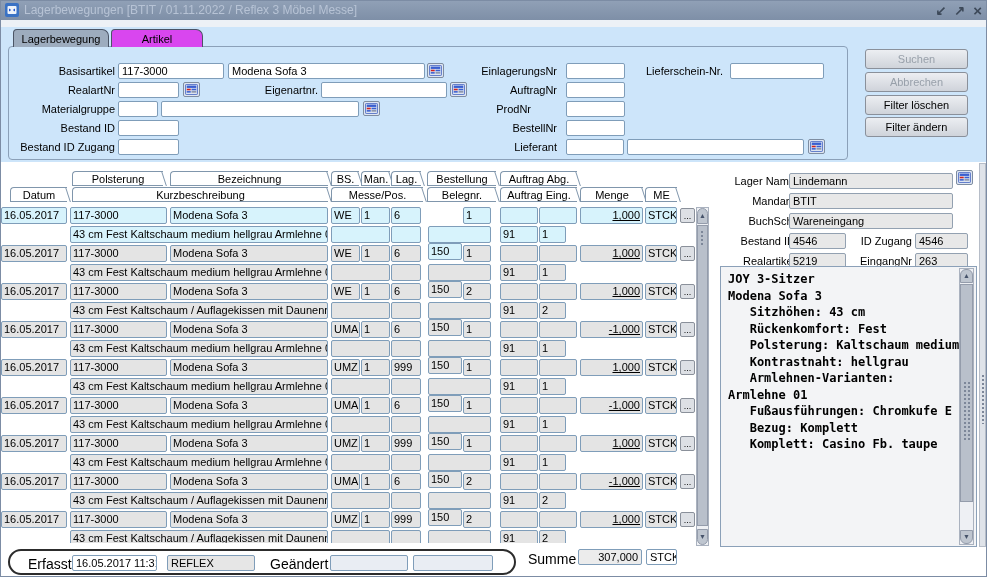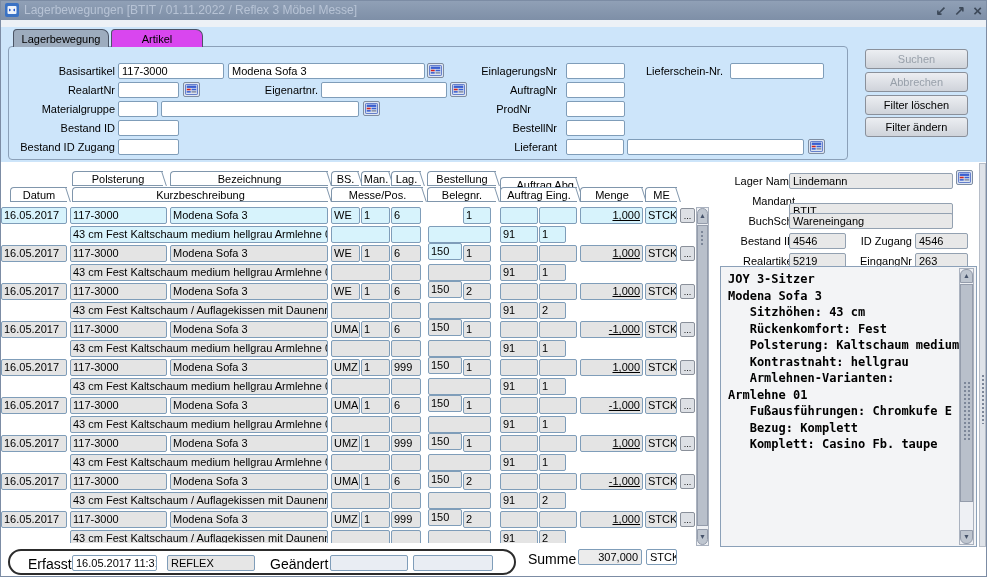--- a/index.html
+++ b/index.html
@@ -223,21 +223,21 @@
 <button class="abtn disabled" style="top:72px;">Abbrechen</button>
 <button class="abtn" style="top:95px;">Filter löschen</button>
 <button class="abtn" style="top:117px;">Filter ändern</button>
 
 <div class="hc" style="left:72px;top:171px;width:91px;">Polsterung</div>
 <div class="hc" style="left:170px;top:171px;width:158px;">Bezeichnung</div>
 <div class="hc" style="left:331px;top:171px;width:28px;">BS.</div>
 <div class="hc" style="left:361px;top:171px;width:29px;">Man.</div>
 <div class="hc" style="left:391px;top:171px;width:30px;">Lag.</div>
 <div class="hc" style="left:427px;top:171px;width:69px;">Bestellung</div>
-<div class="hc" style="left:500px;top:177px;width:77px;text-align:right;">Auftrag Abg.</div>
+<div class="hc" style="left:500px;top:171px;width:77px;">Auftrag Abg.</div>
 
 <div class="hc" style="left:10px;top:187px;width:57px;">Datum</div>
 <div class="hc" style="left:72px;top:187px;width:256px;">Kurzbeschreibung</div>
 <div class="hc" style="left:331px;top:187px;width:92px;">Messe/Pos.</div>
 <div class="hc" style="left:427px;top:187px;width:69px;">Belegnr.</div>
 <div class="hc" style="left:500px;top:187px;width:77px;">Auftrag Eing.</div>
 <div class="hc" style="left:580px;top:187px;width:63px;">Menge</div>
 <div class="hc" style="left:645px;top:187px;width:32px;">ME</div>
 
 <div class="grid-rows" id="grid-rows">
@@ -446,21 +446,21 @@
   <svg viewBox="0 0 16 14">
       <rect x="0.5" y="0.5" width="15" height="13" rx="1" fill="#dce4f0" stroke="#3355bb"></rect>
       <rect x="2" y="2" width="12" height="3" fill="#3a5fd0"></rect>
       <rect x="2" y="6" width="5" height="2" fill="#cc2222"></rect>
       <rect x="8" y="6" width="6" height="2" fill="#3a5fd0"></rect>
       <rect x="2" y="9" width="5" height="2" fill="#3a5fd0"></rect>
       <rect x="8" y="9" width="6" height="2" fill="#8892aa"></rect>
     </svg>
 </button>
 <div class="ip-label" style="left:720px;top:193px;width:75px;">Mandant</div>
-<div class="ip-field" style="left:789px;top:193px;width:164px;margin-top:10px;">BTIT</div>
+<div class="ip-field" style="left:789px;top:193px;width:164px;">BTIT</div>
 <div class="ip-label" style="left:720px;top:213px;width:75px;">BuchSchl</div>
 <div class="ip-field" style="left:789px;top:213px;width:164px;">Wareneingang</div>
 <div class="ip-label" style="left:720px;top:233px;width:75px;">Bestand ID</div>
 <div class="ip-field" style="left:789px;top:233px;width:57px;">4546</div>
 <div class="ip-label" style="left:850px;top:233px;width:62px;">ID Zugang</div>
 <div class="ip-field" style="left:915px;top:233px;width:53px;">4546</div>
 <div class="ip-label" style="left:720px;top:253px;width:75px;">Realartikel</div>
 <div class="ip-field" style="left:789px;top:253px;width:57px;">5219</div>
 <div class="ip-label" style="left:850px;top:253px;width:62px;">EingangNr</div>
 <div class="ip-field" style="left:915px;top:253px;width:53px;">263</div>

